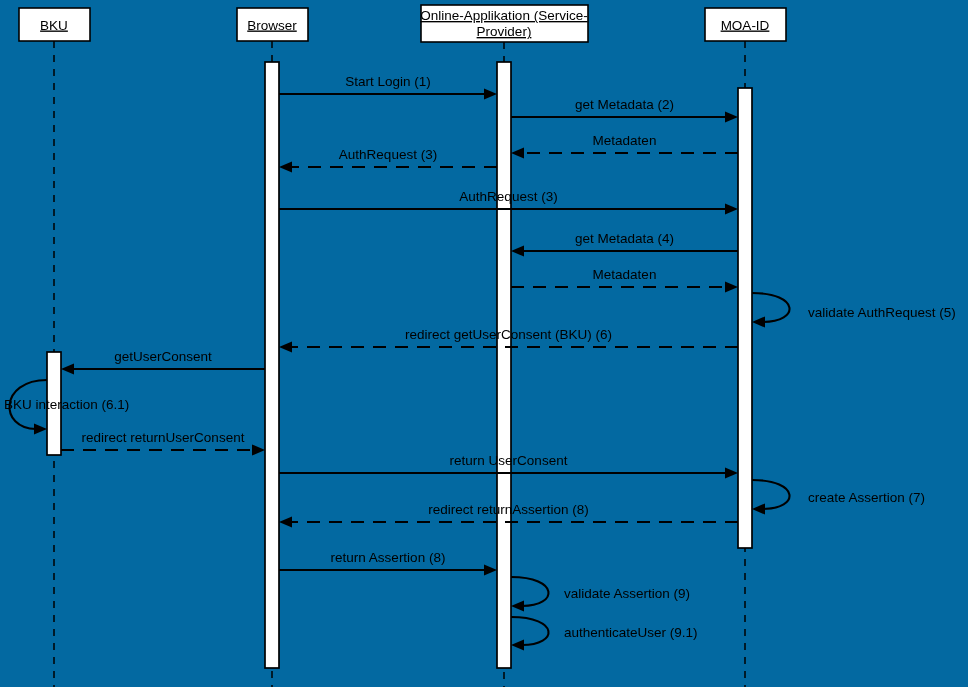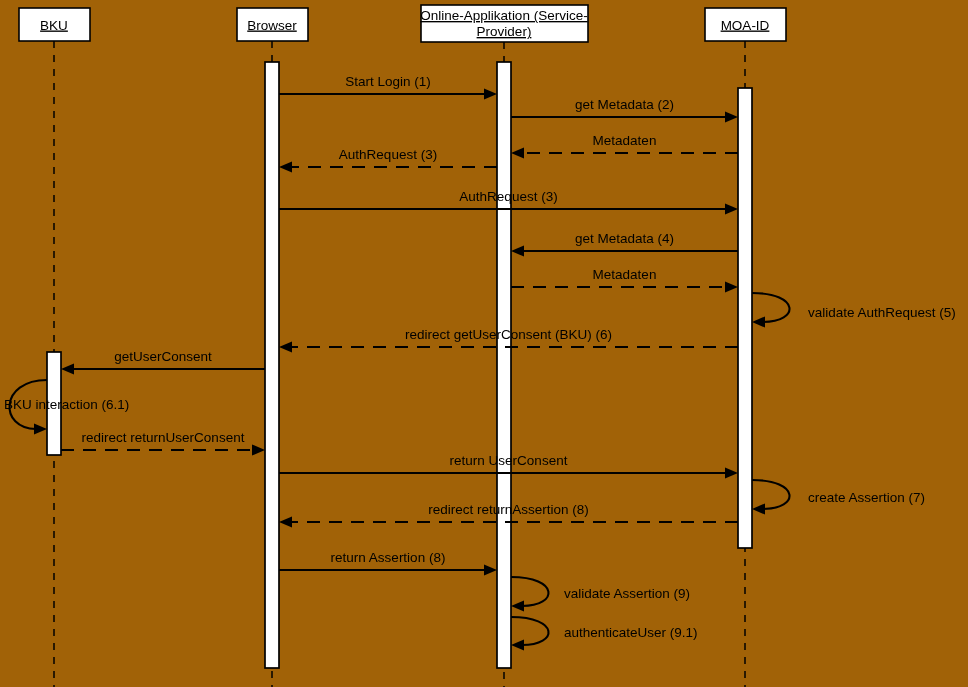--- a/index.html
+++ b/index.html
@@ -9,21 +9,21 @@
     background: #ffffff;
   }
   body {
     font-family: "Liberation Sans", sans-serif;
     color: #000000;
   }
   #diagram-root {
     position: relative;
     width: 968px;
     height: 687px;
-    background: #a16207;
+    background: #0369a1;
     overflow: hidden;
   }
   #diagram-svg {
     position: absolute;
     left: 0;
     top: 0;
     width: 968px;
     height: 687px;
   }
   .lifeline-header-box {

